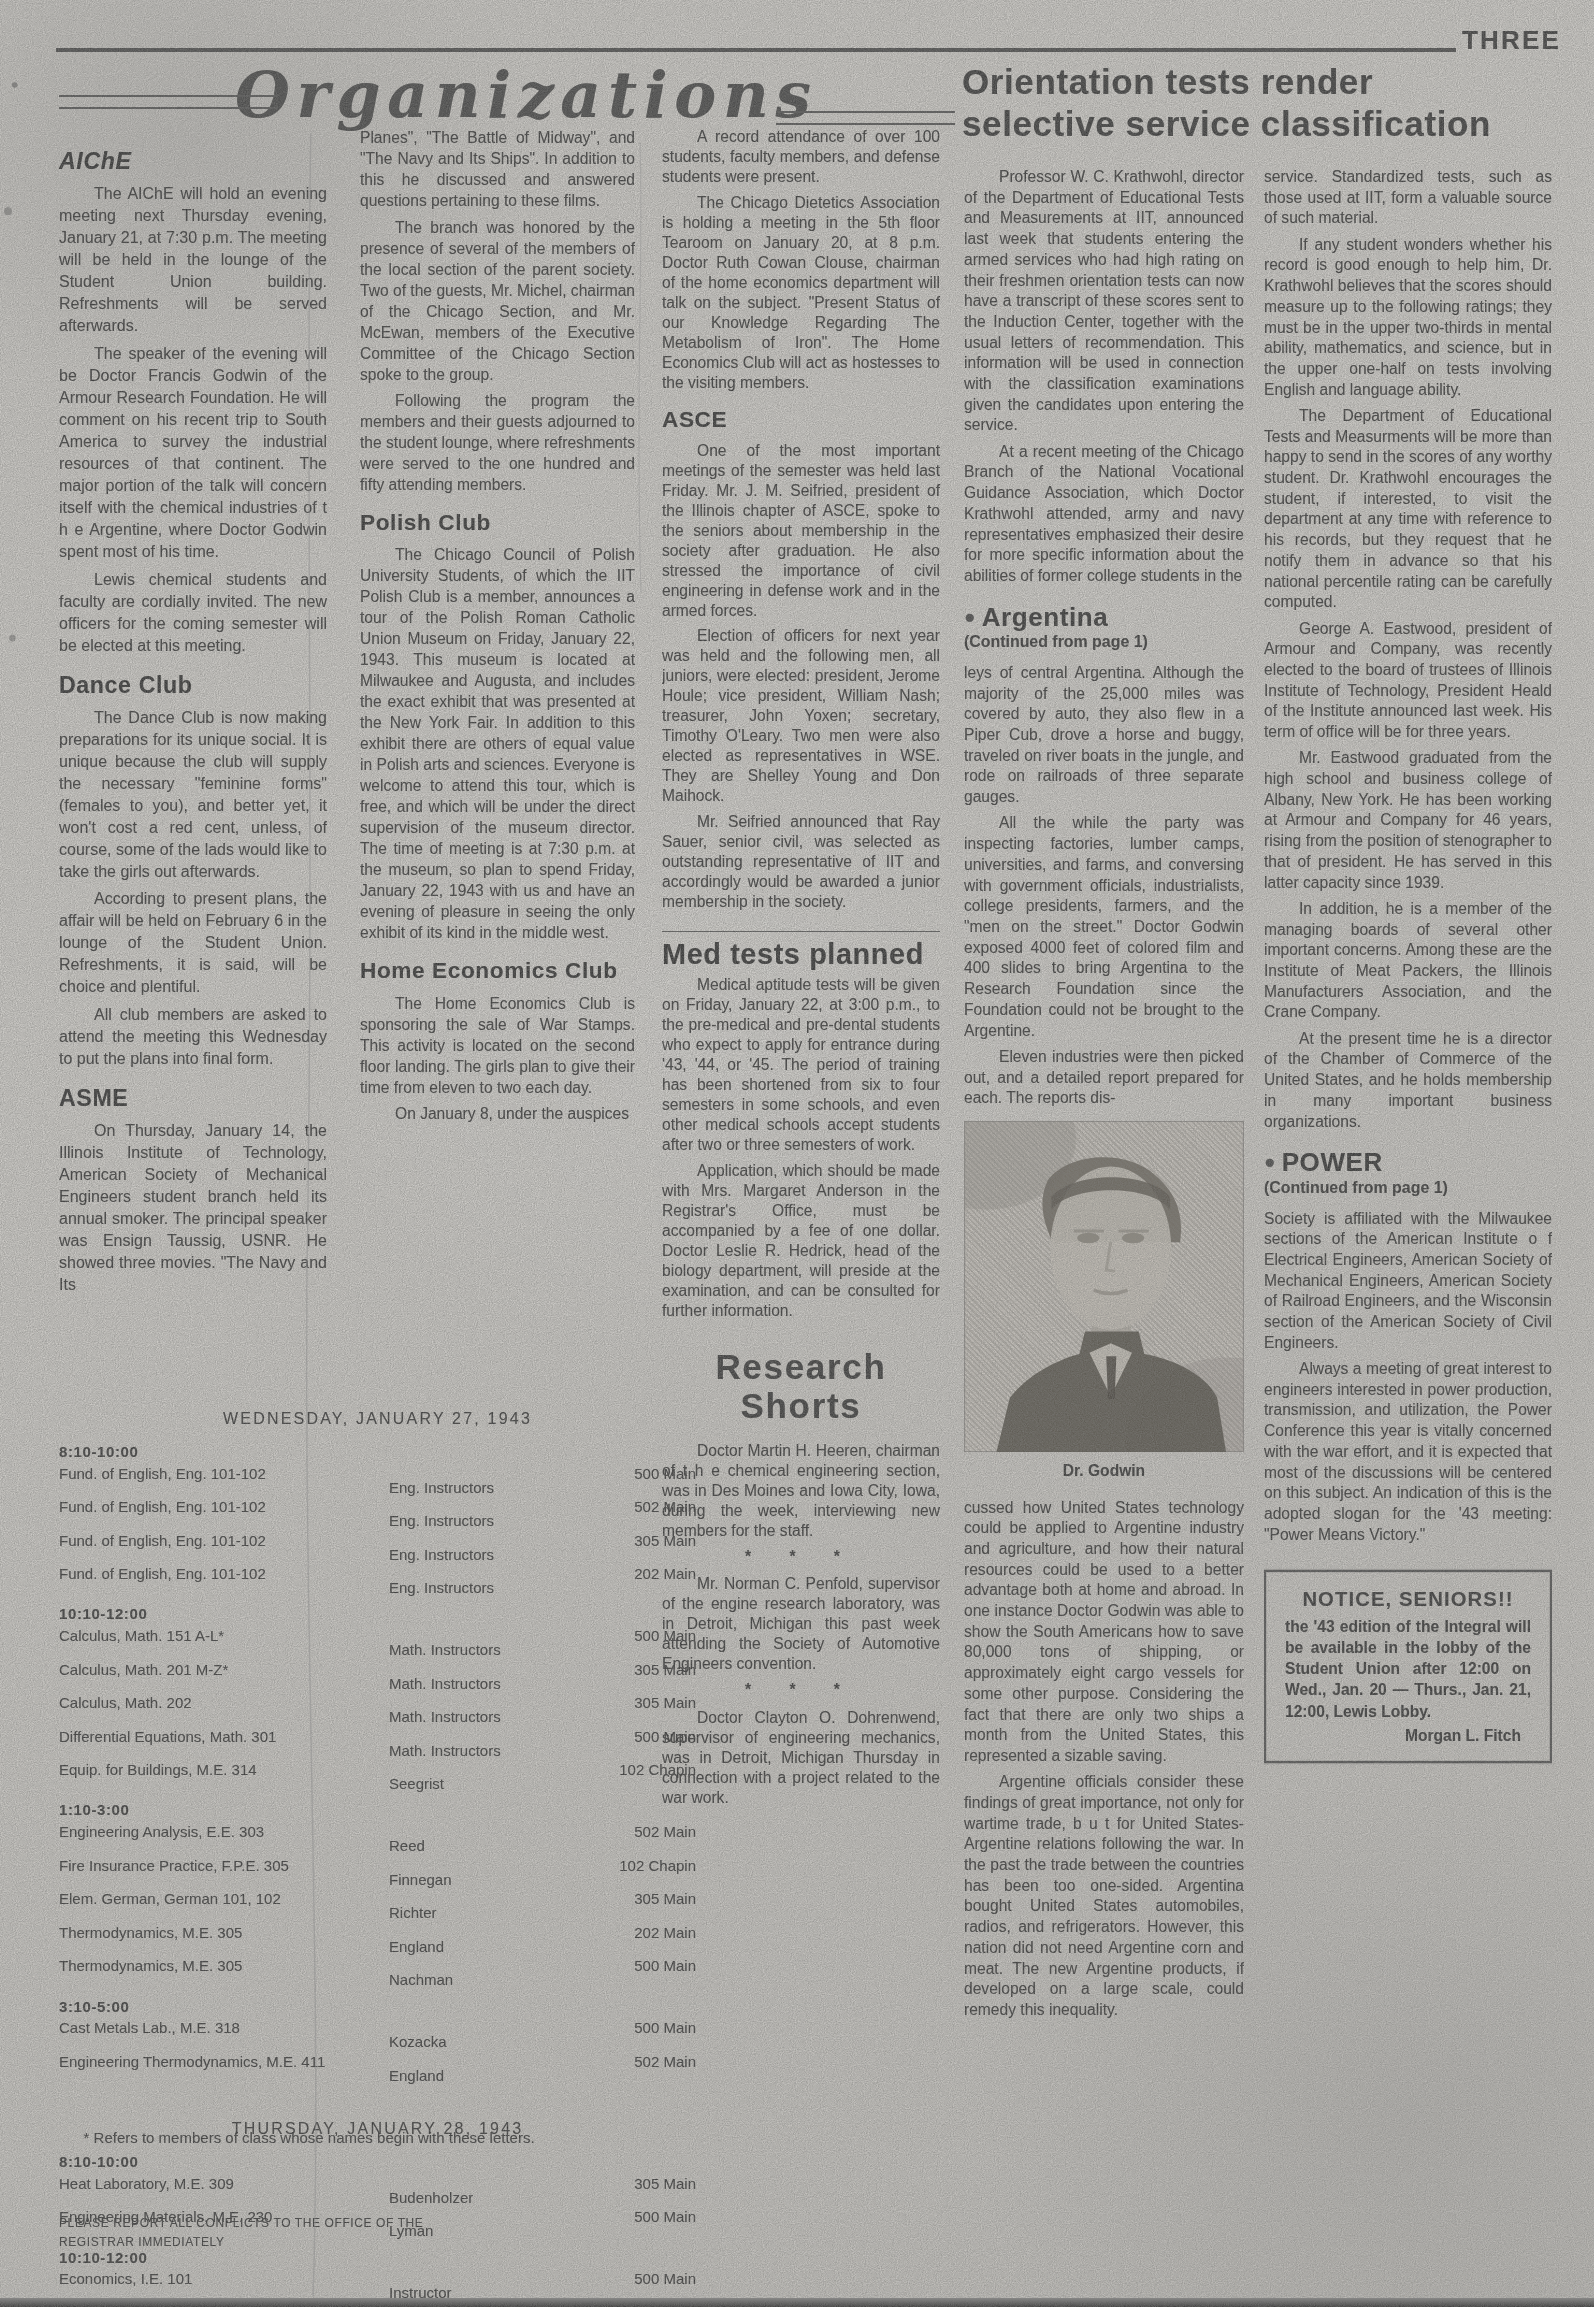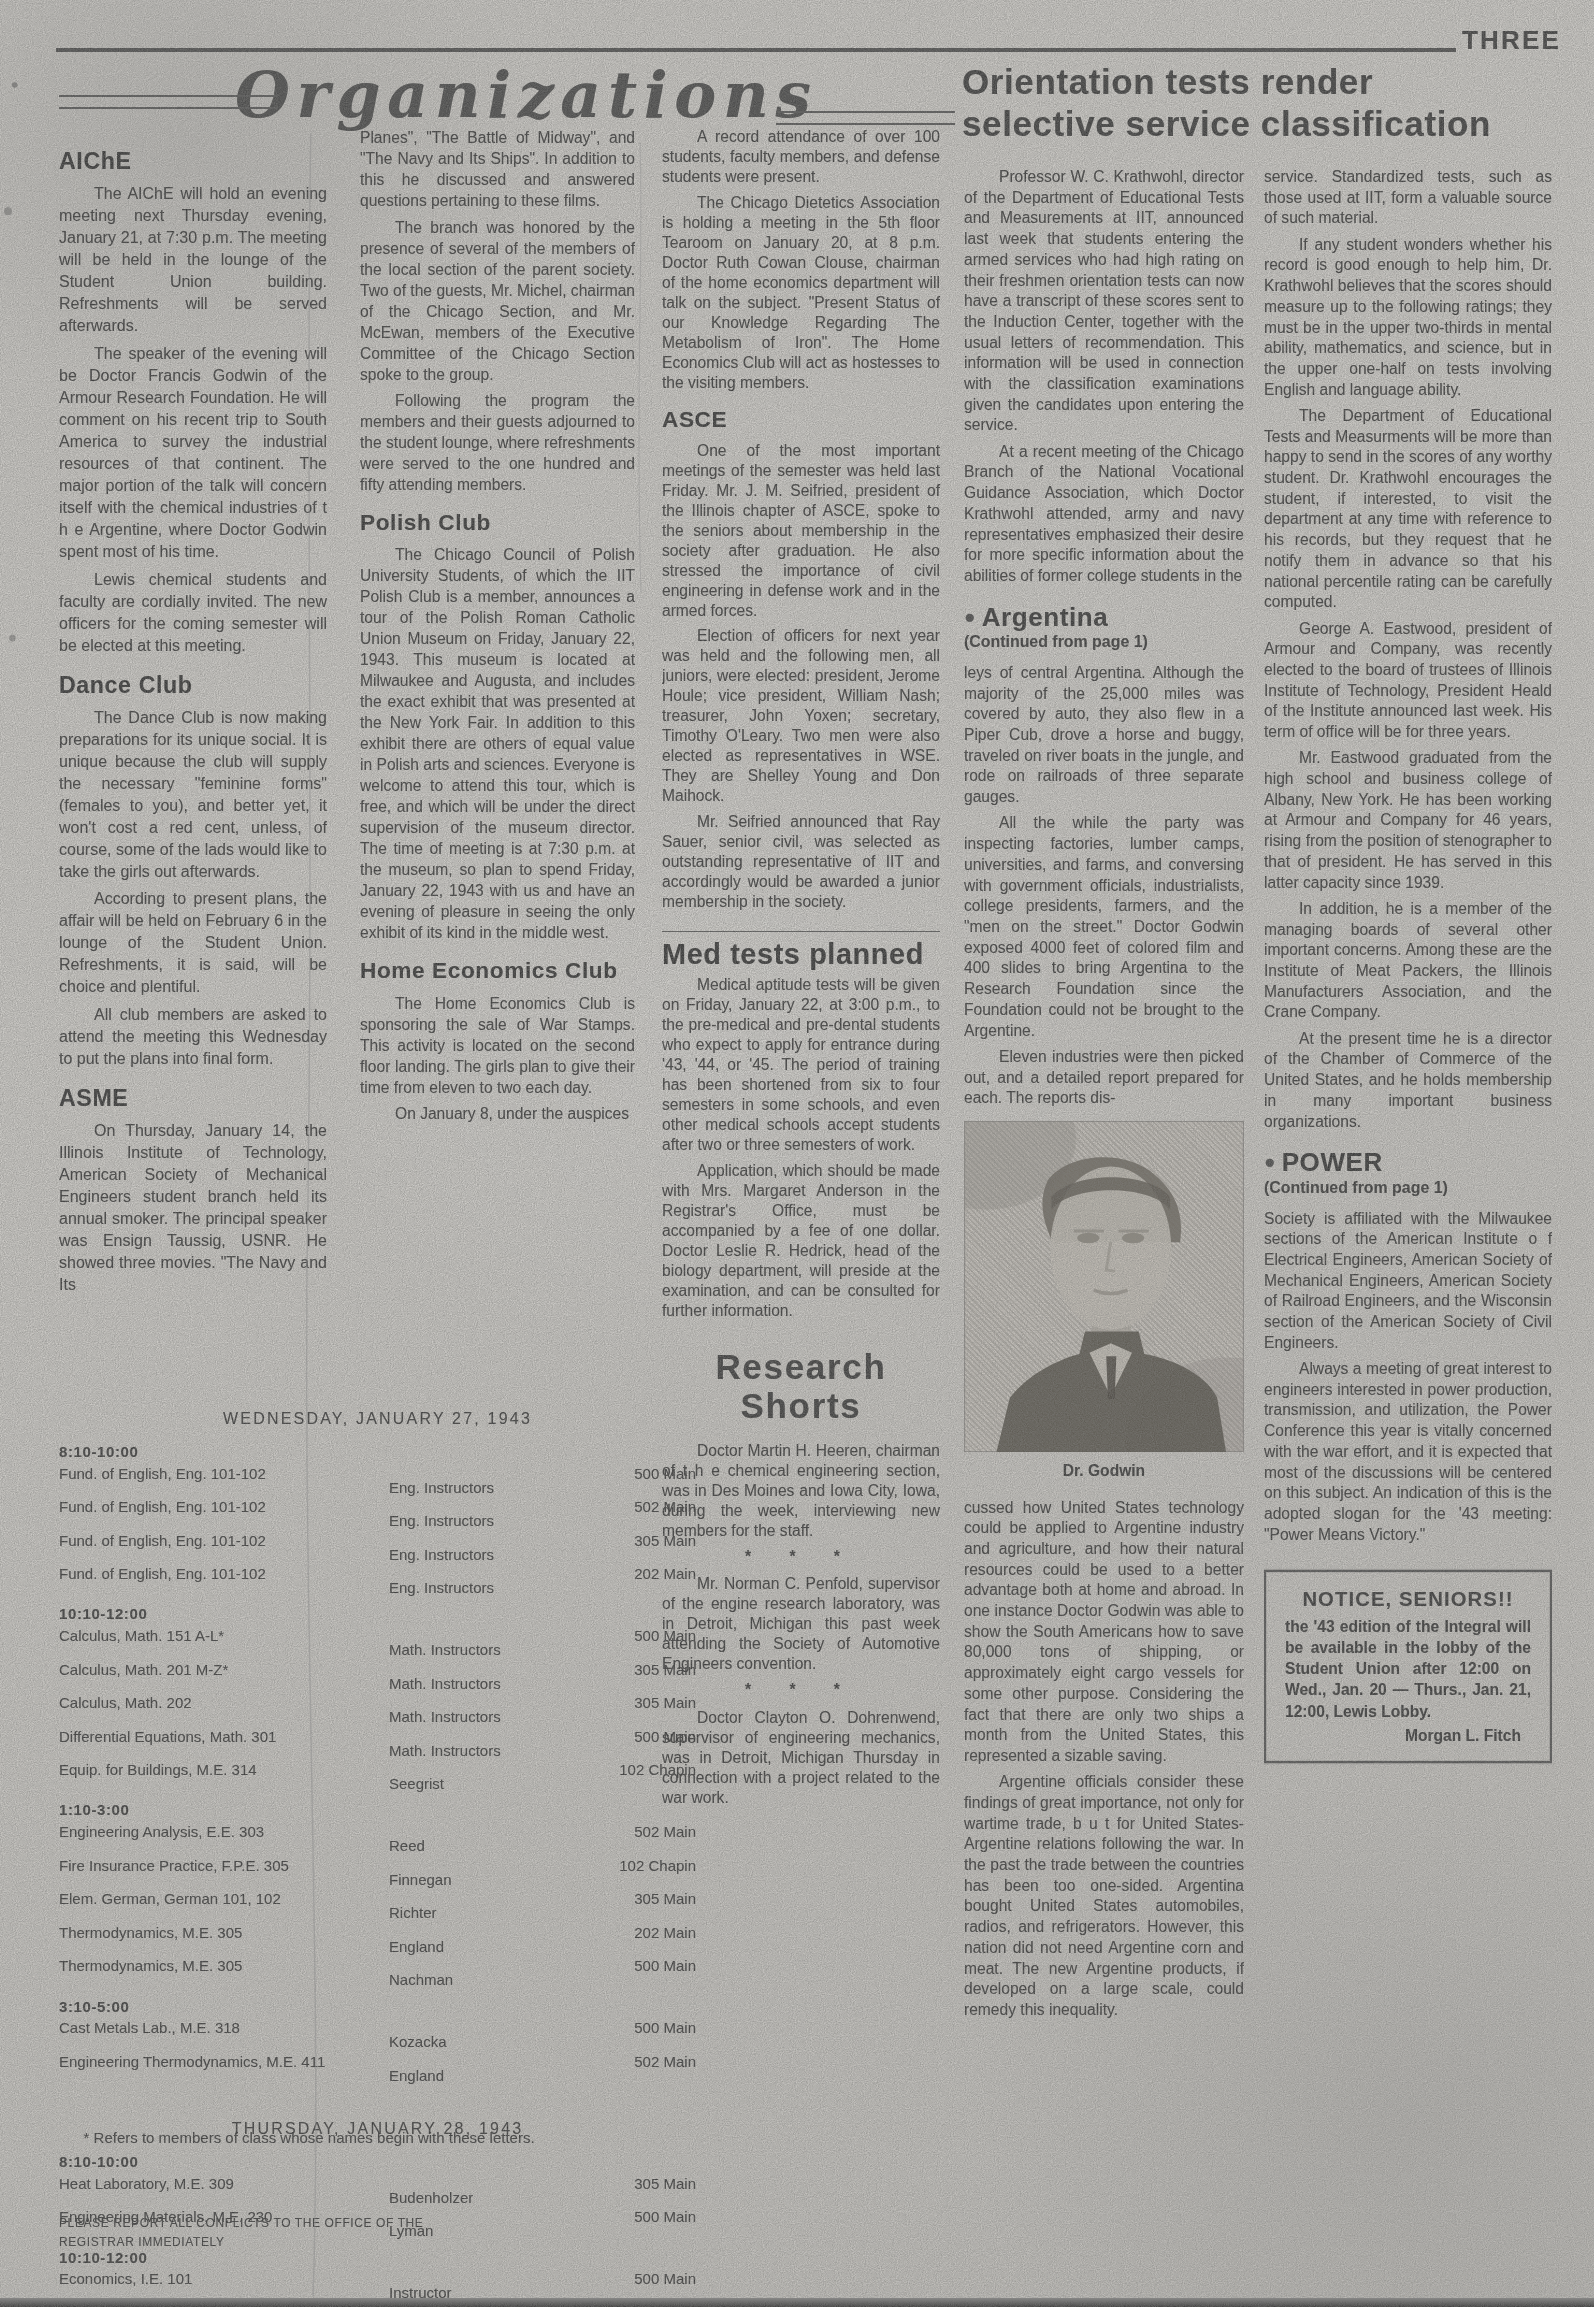--- a/index.html
+++ b/index.html
@@ -37,21 +37,21 @@
   .col-2{left:360px; top:127px;width:275px;height:1229px;font-size:15.6px;line-height:21px;}
   .col-3{left:662px;top:127px;width:278px;height:2173px;font-size:15.6px;line-height:20px;}
   .col-4{left:964px;top:167px;width:280px;height:2132px;font-size:15.6px;line-height:20.7px;}
   .col-5{left:1264px;top:167px;width:288px;height:2132px;font-size:15.6px;line-height:20.7px;}
 
   .body-para{margin:0 0 5.6px;text-indent:35px;}
   .body-para.noindent{text-indent:0;}
 
   .article-heading{font-weight:bold;font-size:1.45em;margin:17px 0 11.2px;text-align:left;
     letter-spacing:0.6px;color:#353535;}
-  .article-heading:first-child{margin-top:2.2px;}
+  .article-heading:first-child{margin-top:2.2px;font-style:italic;}
   .article-heading.big{font-size:1.85em;}
   .article-heading.ruled{border-top:1.7px solid #5a5a5a;padding-top:12.3px;margin-top:19px;}
 
   .display-heading{text-align:center;font-weight:bold;font-size:35px;line-height:1.12;
     margin:26px 0 15.6px;letter-spacing:1.7px;color:#3e3e3e;}
   .italic-heading{font-family:"DejaVu Serif","Liberation Serif",serif;font-style:italic;
     font-weight:bold;font-size:30px;line-height:1.28;margin:19px 0 13.4px;text-align:left;color:#3d3d3d;}
   .bullet-heading{font-weight:bold;font-size:26px;margin:20px 0 4.5px;text-align:left;
     letter-spacing:0.6px;color:#383838;}
   .bullet{font-size:19px;vertical-align:3.4px;margin-right:5.6px;color:#4c4c4c;}

